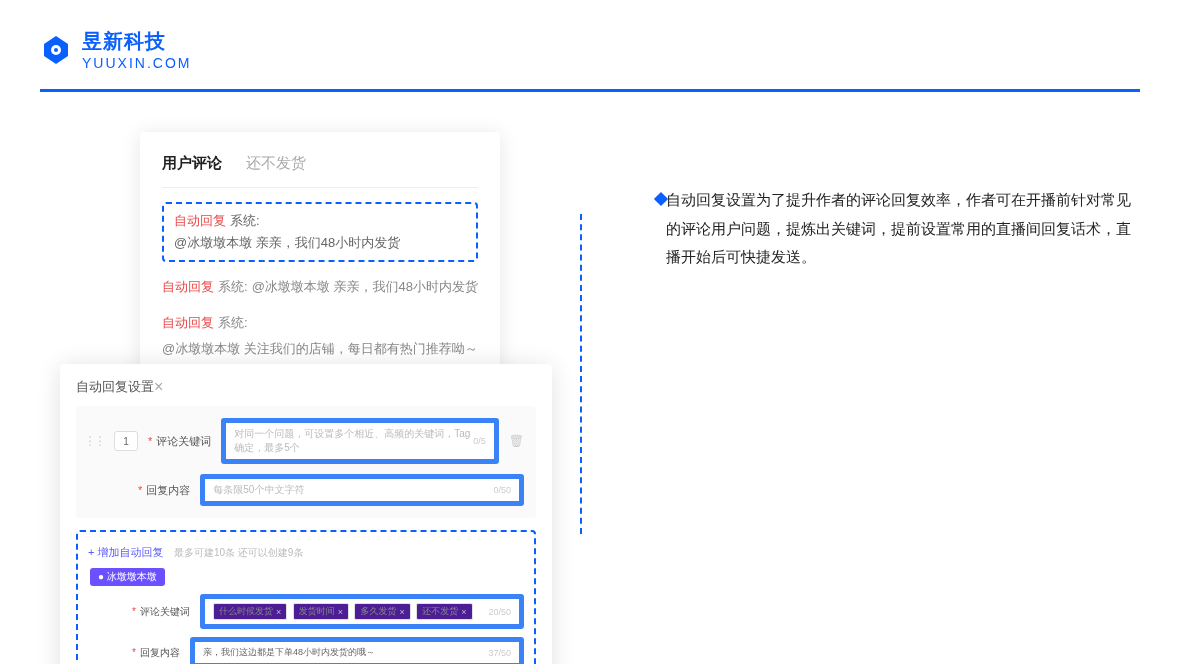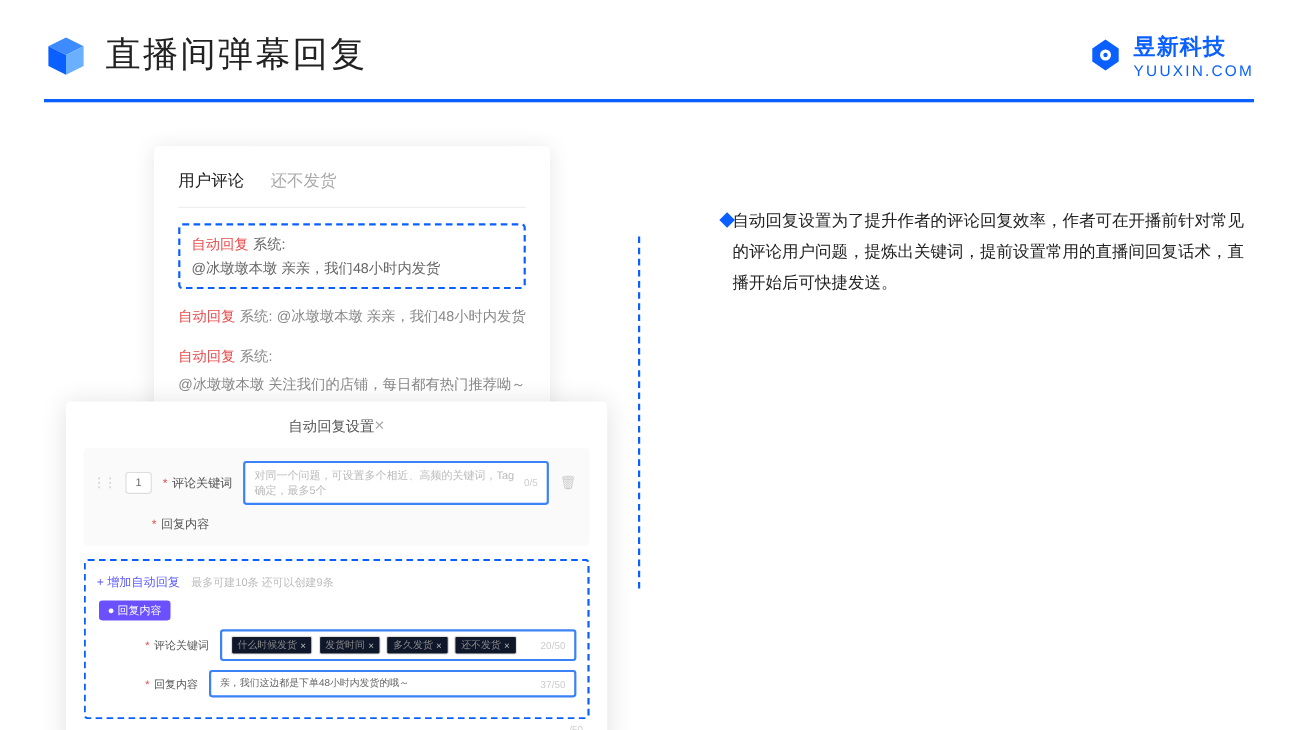--- a/index.html
+++ b/index.html
@@ -10,70 +10,62 @@
 .page-title { font-size:32px; font-weight:500; color:#222; letter-spacing:2px; }
 .brand { display:flex; align-items:center; gap:10px; }
 .brand-text { color:#0a5fff; font-weight:700; font-size:20px; letter-spacing:1px; }
 .brand-sub { font-size:14px; color:#0a5fff; letter-spacing:2px; display:block; }
 .header-line { height:3px; background:#0a5fff; margin:18px 40px 0 40px; }
 .main { display:flex; padding:40px 40px 0 60px; gap:60px; }
 .left-col { width:500px; position:relative; }
 .card-comments { width:360px; background:#fff; border-radius:4px; box-shadow:0 2px 20px rgba(0,0,0,.1); padding:22px 22px 24px 22px; margin-left:80px; position:relative; }
 .tabs { display:flex; gap:24px; font-size:15px; padding-bottom:14px; border-bottom:1px solid #eee; }
 .tab { color:#aaa; }
-.tab.active { color:#222; font-weight:400; }
+.tab.active { color:#222; font-weight:700; }
 .dashed-highlight { border:2px dashed #0a5fff; border-radius:4px; padding:8px 10px; margin-top:14px; font-size:13px; display:flex; flex-wrap:wrap; gap:4px; position:relative; }
 .ar-tag { color:#e94b4b; font-weight:500; }
 .sys-text { color:#666; }
 .comment-line { margin-top:14px; font-size:13px; color:#888; line-height:1.7; display:flex; flex-wrap:wrap; gap:4px; }
 .connector-v { position:absolute; border-left:2px dashed #0a5fff; left:520px; top:82px; height:320px; }
 .card-settings { width:492px; background:#fff; border-radius:4px; box-shadow:0 2px 24px rgba(0,0,0,.12); padding:14px 16px 18px 16px; margin-top:-20px; position:relative; z-index:2; }
-.settings-header { display:flex; justify-content:center; font-size:13px; color:#555; padding-bottom:10px; }
+.settings-header { display:flex; justify-content:flex-start; font-size:13px; color:#555; padding-bottom:10px; }
 .close-x { color:#aaa; font-size:16px; cursor:pointer; }
 .settings-body { background:#fafafa; border-radius:4px; padding:12px 12px 12px 8px; }
 .row { display:flex; align-items:center; gap:10px; font-size:11px; margin-bottom:10px; }
 .row:last-child { margin-bottom:0; }
 .drag-dots { color:#ccc; font-size:12px; letter-spacing:-2px; }
 .num-box { width:24px; height:20px; border:1px solid #ddd; border-radius:3px; background:#fff; display:flex; align-items:center; justify-content:center; font-size:10px; color:#666; }
 .red-dot::before { content:"*"; color:#e94b4b; margin-right:4px; }
 .field-label { color:#555; font-size:11px; min-width:50px; }
-.input-box { flex:1; border:2px solid #3b82f6; border-radius:3px; background:#fff; padding:4px 8px; font-size:10px; color:#bbb; display:flex; align-items:center; justify-content:space-between; min-height:22px; }
+.input-box { flex:1; border:5px solid #3b82f6; border-radius:3px; background:#fff; padding:4px 8px; font-size:10px; color:#bbb; display:flex; align-items:center; justify-content:space-between; min-height:22px; }
 .input-box .count { color:#ccc; font-size:9px; }
 .trash { color:#ccc; font-size:12px; }
 .dashed-box-2 { border:2px dashed #0a5fff; border-radius:4px; padding:10px 10px 10px 10px; margin-top:12px; position:relative; }
 .add-link { color:#5b5bff; font-size:11px; }
 .add-hint { color:#bbb; font-size:10px; margin-left:6px; }
 .example-tag { display:inline-block; background:#6a50ff; color:#fff; font-size:10px; padding:2px 8px; border-radius:3px; margin:8px 0 8px 2px; }
-.tag-chip { display:inline-flex; align-items:center; border:1px solid #e0e0e0; border-radius:2px; padding:1px 5px; font-size:9px; color:#888; margin-right:3px; background:#0f172a; }
+.tag-chip { display:inline-flex; align-items:center; border:1px solid #e0e0e0; border-radius:2px; padding:1px 5px; font-size:9px; color:#888; margin-right:3px; background:#4c1d95; }
 .tag-chip .x { margin-left:3px; color:#bbb; font-size:9px; }
 .example-row { display:flex; align-items:center; gap:10px; font-size:10px; margin-bottom:8px; padding-left:44px; }
 .example-row .field-label { min-width:44px; font-size:10px; }
 .example-row .input-box { font-size:9px; }
 .right-col { width:520px; padding-top:12px; }
 .sec-title-row { display:flex; align-items:center; gap:14px; }
 .dots-icon { width:22px; height:22px; position:relative; }
 .dots-icon .big { width:18px; height:18px; background:#0a5fff; border-radius:50%; position:absolute; left:0; top:0; }
 .dots-icon .small { width:10px; height:10px; background:#ffb400; border-radius:50%; position:absolute; left:11px; top:12px; }
 .sec-title { font-size:22px; font-weight:500; color:#222; letter-spacing:1px; }
 .bullets { margin-top:42px; padding-left:36px; }
 .bullet { display:flex; margin-bottom:48px; font-size:15px; line-height:1.9; color:#222; }
 .diamond { width:10px; height:10px; transform:rotate(45deg); background:#0a5fff; flex:0 0 10px; margin-top:8px; }
 </style>
 </head>
 <body>
 
 <div class="header">
-  <div class="header-left">
-    <svg class="cube-icon" viewBox="0 0 40 40">
-      <polygon points="20,4 36,12 20,20 4,12" fill="#3d8bff"></polygon>
-      <polygon points="4,12 20,20 20,38 4,30" fill="#0a5fff"></polygon>
-      <polygon points="36,12 20,20 20,38 36,30" fill="#6bb0ff"></polygon>
-    </svg>
-    <h1 class="page-title">直播间弹幕回复</h1>
-  </div>
   <div class="brand">
     <svg width="32" height="32" viewBox="0 0 32 32">
       <path d="M16 2 L28 10 L28 22 L16 30 L4 22 L4 10 Z" fill="#0a5fff"></path>
       <circle cx="16" cy="16" r="5" fill="#fff"></circle>
       <circle cx="16" cy="16" r="2" fill="#0a5fff"></circle>
     </svg>
     <div>
       <span class="brand-text">昱新科技</span>
       <span class="brand-sub">YUUXIN.COM</span>
     </div>
@@ -118,29 +110,33 @@
           <span class="num-box">1</span>
           <span class="field-label red-dot">评论关键词</span>
           <span class="input-box">
             <span>对同一个问题，可设置多个相近、高频的关键词，Tag确定，最多5个</span>
             <span class="count">0/5</span>
           </span>
           <span class="trash">🗑</span>
         </div>
         <div class="row" style="padding-left:54px;">
           <span class="field-label red-dot">回复内容</span>
+          <span class="input-box">
+            <span>每条限50个中文字符</span>
+            <span class="count">0/50</span>
+          </span>
         </div>
       </div>
 
       <div class="dashed-box-2">
         <div>
           <span class="add-link">+ 增加自动回复</span>
           <span class="add-hint">最多可建10条 还可以创建9条</span>
         </div>
-        <span class="example-tag">● 回复内容</span>
+        <span class="example-tag">● 冰墩墩本墩</span>
         <div class="example-row">
           <span class="field-label red-dot">评论关键词</span>
           <span class="input-box">
             <span>
               <span class="tag-chip">
                   <span>什么时候发货</span>
                   <span class="x">×</span>
                 </span>
               <span class="tag-chip">
                   <span>发货时间</span>

